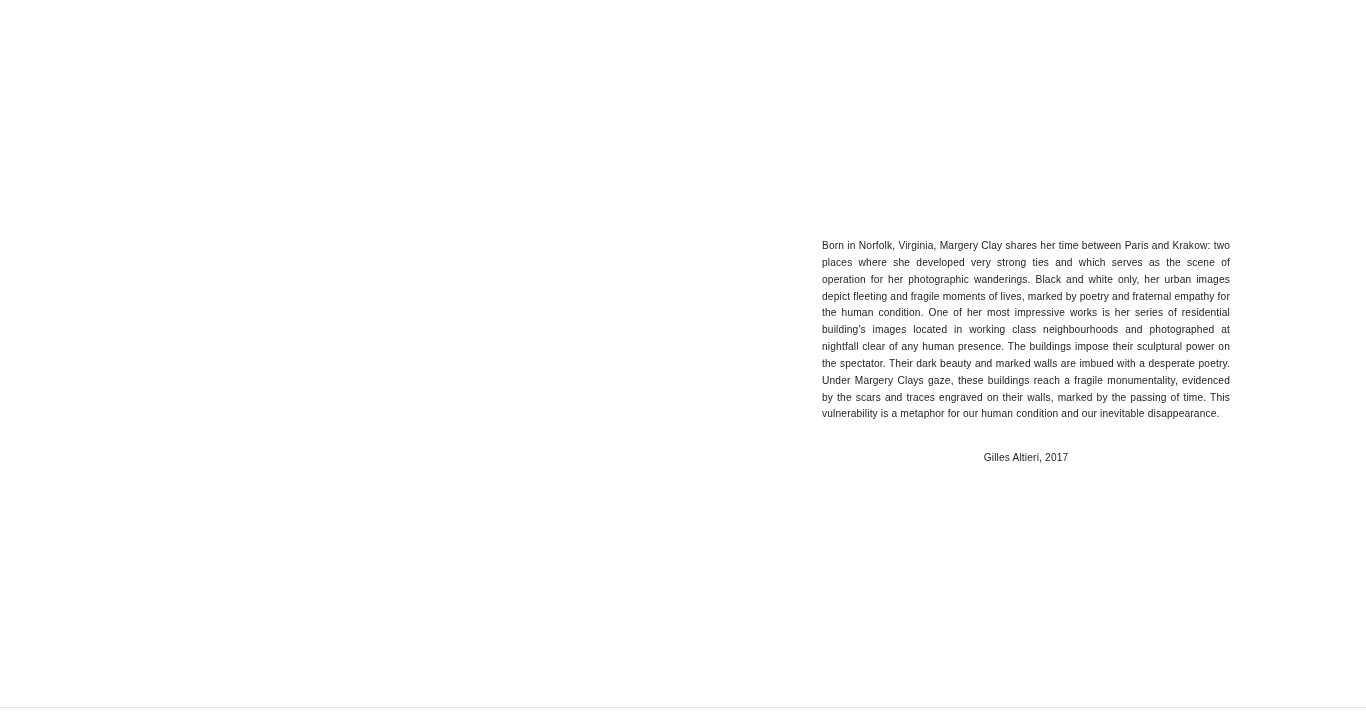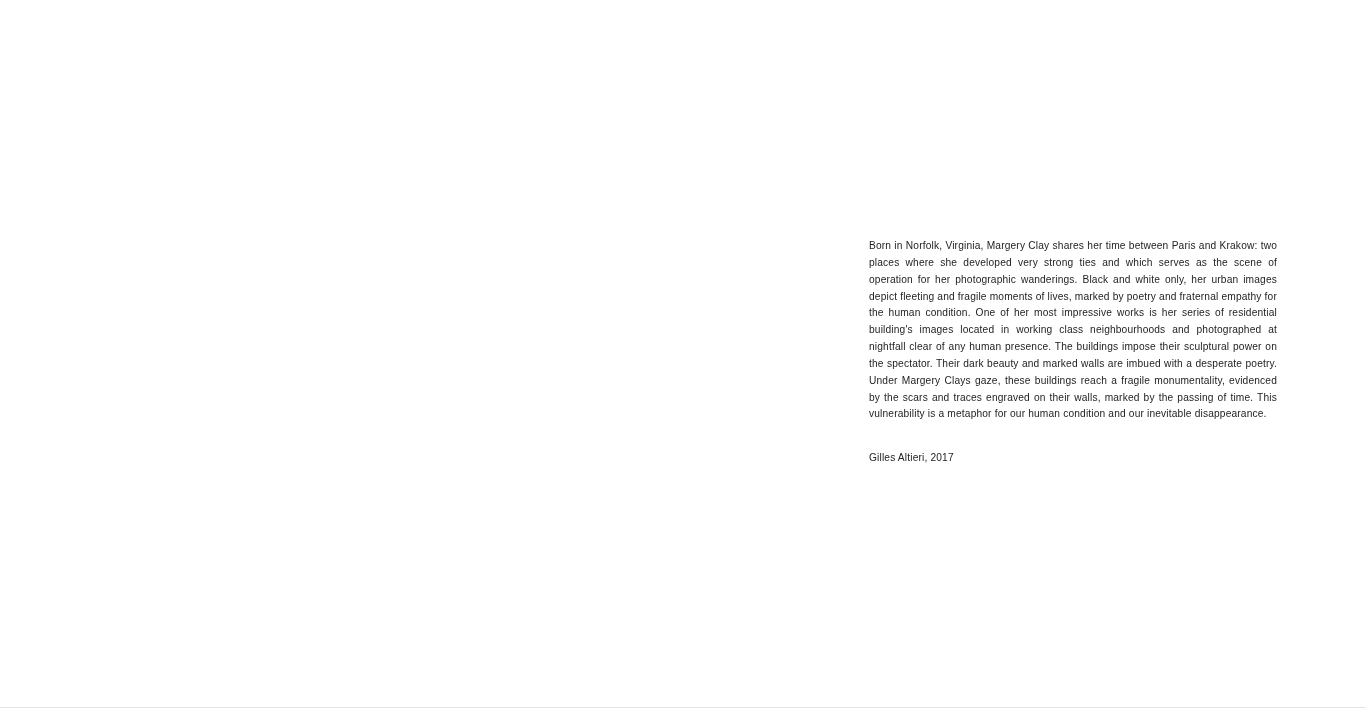--- a/index.html
+++ b/index.html
@@ -37,39 +37,38 @@
     font-size: 7px;
     letter-spacing: 0.4px;
     color: #e9e9e9;
     user-select: none;
   }
   .text-block {
     position: absolute;
     left: 822px;
     top: 238px;
     width: 408px;
-    margin-left: 47px;
   }
   .body-copy {
     margin: 0;
     font-size: 10.2px;
     line-height: 16.85px;
     text-align: justify;
     text-justify: inter-word;
     letter-spacing: 0.16px;
     color: #232323;
     font-weight: 400;
   }
   .signature {
     margin: 0;
     padding-top: 28px;
     font-size: 10.2px;
     line-height: 14px;
     letter-spacing: 0.16px;
-    text-align: left;
+    text-align: center;
     color: #232323;
   }
 </style>
 </head>
 <body>
 
 <div class="page">
 
   <div class="corner-mark"></div>
 

